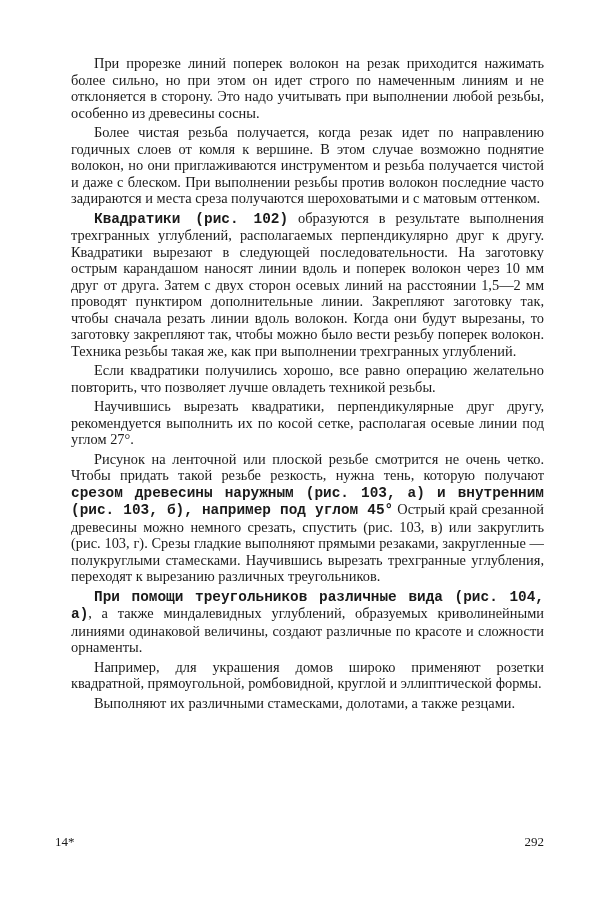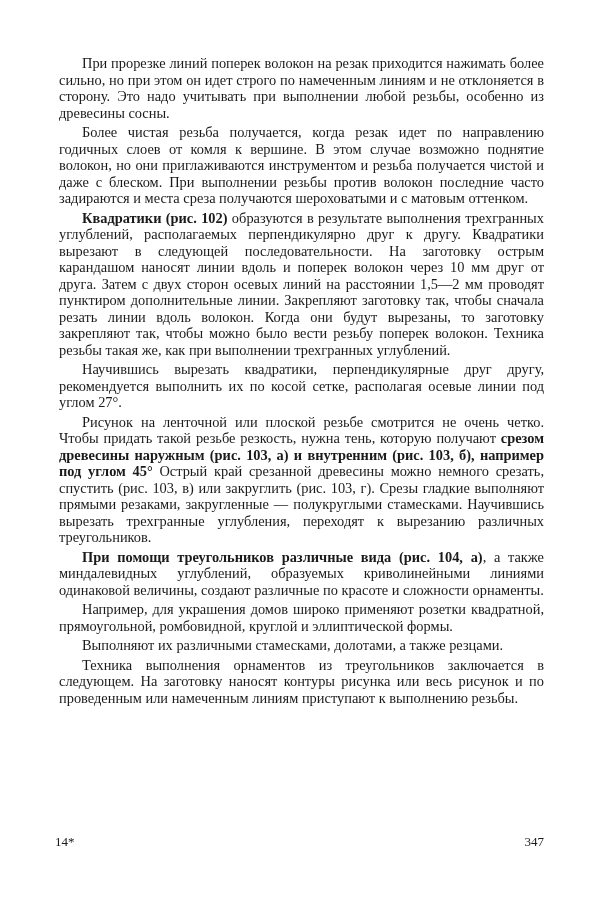--- a/index.html
+++ b/index.html
@@ -9,45 +9,45 @@
     left: 55px;
     top: 55px;
     width: 489px;
     font-family: "Liberation Serif", "DejaVu Serif", serif;
     font-size: 14.4px;
     line-height: 16.5px;
     color: #1a1a1a;
     text-align: justify;
     hyphens: manual;
   }
-  .page p { margin: 0 0 3px 4px; text-indent: 23px; }
-  .page b { font-weight: bold; }
+  .page p { margin: 0 0 3px 16px; text-indent: 23px; }
+  .page b { font-weight: bold; font-family: Liberation Mono, monospace; }
   .footer {
     position: absolute;
     left: 55px;
     top: 834px;
     width: 489px;
     font-family: "Liberation Serif", "DejaVu Serif", serif;
     font-size: 13px;
     color: #1a1a1a;
     display: flex;
     justify-content: space-between;
   }
 </style>
 </head>
 <body>
 
 <div class="page">
   <p><span>При прорезке линий поперек волокон на резак приходится нажимать более сильно, но при этом он идет строго по намеченным линиям и не отклоняется в сторону. Это надо учитывать при выполнении любой резьбы, особенно из древесины сосны.</span></p>
   <p><span>Более чистая резьба получается, когда резак идет по направлению годичных слоев от комля к вершине. В этом случае возможно поднятие волокон, но они приглаживаются инструментом и резьба получается чистой и даже с блеском. При выполнении резьбы против волокон последние часто задираются и места среза получаются шероховатыми и с матовым оттенком.</span></p>
   <p><b>Квадратики (рис. 102)</b><span> образуются в результате выполнения трехгранных углублений, располагаемых перпендикулярно друг к другу. Квадратики вырезают в следующей последовательности. На заготовку острым карандашом наносят линии вдоль и поперек волокон через 10 мм друг от друга. Затем с двух сторон осевых линий на расстоянии 1,5—2 мм проводят пунктиром дополнительные линии. Закрепляют заготовку так, чтобы сначала резать линии вдоль волокон. Когда они будут вырезаны, то заготовку закрепляют так, чтобы можно было вести резьбу поперек волокон. Техника резьбы такая же, как при выполнении трехгранных углублений.</span></p>
+  <p><span>Если квадратики получились хорошо, все равно операцию желательно повторить, что позволяет лучше овладеть техникой резьбы.</span></p>
   <p><span>Научившись вырезать квадратики, перпендикулярные друг другу, рекомендуется выполнить их по косой сетке, располагая осевые линии под углом 27°.</span></p>
   <p><span>Рисунок на ленточной или плоской резьбе смотрится не очень четко. Чтобы придать такой резьбе резкость, нужна тень, которую получают </span><b>срезом древесины наружным (рис. 103, а) и внутренним (рис. 103, б), например под углом 45°</b><span> Острый край срезанной древесины можно немного срезать, спустить (рис. 103, в) или закруглить (рис. 103, г). Срезы гладкие выполняют прямыми резаками, закругленные — полукруглыми стамесками. Научившись вырезать трехгранные углубления, переходят к вырезанию различных треугольников.</span></p>
   <p><b>При помощи треугольников различные вида (рис. 104, а)</b><span>, а также миндалевидных углублений, образуемых криволинейными линиями одинаковой величины, создают различные по красоте и сложности орнаменты.</span></p>
   <p><span>Например, для украшения домов широко применяют розетки квадратной, прямоугольной, ромбовидной, круглой и эллиптической формы.</span></p>
   <p><span>Выполняют их различными стамесками, долотами, а также резцами.</span></p>
-  <p><span>Техника выполнения орнаментов из треугольников заключается в следующем. На заготовку наносят контуры рисунка или весь рисунок и по проведенным или намеченным линиям приступают к выполнению резьбы.</span></p>
 </div>
 
 <div class="footer">
   <span>14*</span>
-  <span>347</span>
+  <span>292</span>
 </div>
 
 </body></html>

